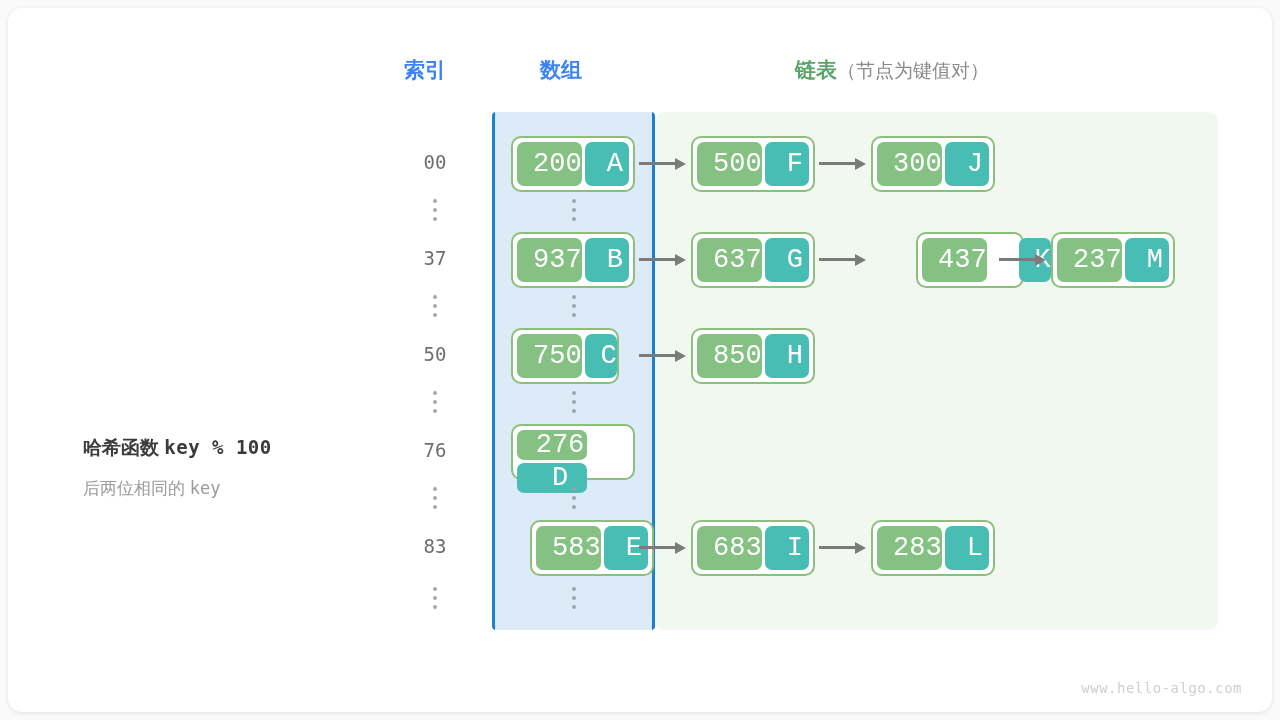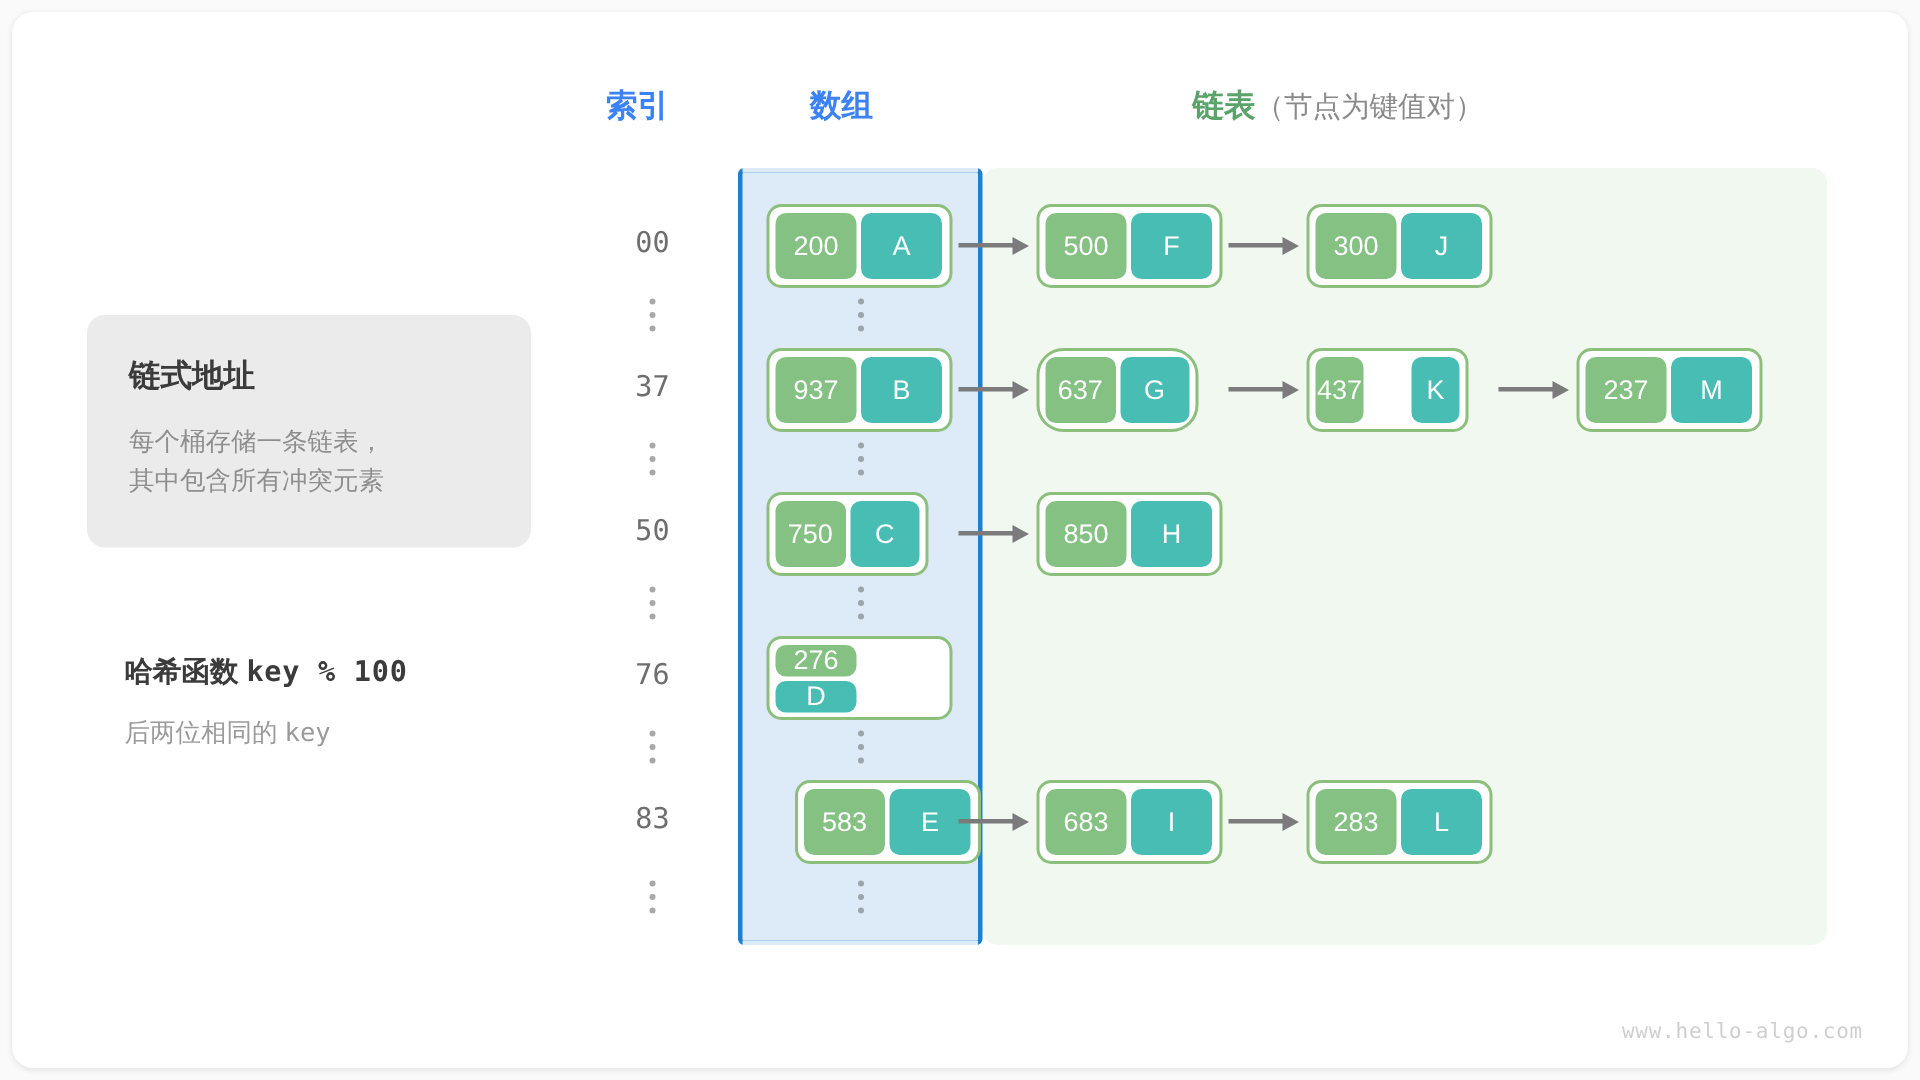--- a/index.html
+++ b/index.html
@@ -107,23 +107,24 @@
     padding: 4px;
     display: flex;
     gap: 3px;
   }
   .node .key, .node .val {
     width: 54px;
     display: flex;
     align-items: center;
     justify-content: center;
     color: #ffffff;
-    font-family: Liberation Sans, sans-serif;
-    font-size: 18px;
+    font-family: Liberation Mono, monospace;
+    font-size: 27px;
     border-radius: 7px;
+    padding-left: 16px;
   }
   .node .key { background: #84c182; }
   .node .val { background: #48bdb4; }
 
   
   .arrow {
     position: absolute;
     height: 12px;
   }
   .arrow .shaft {
@@ -204,25 +205,20 @@
 
   <div class="green-panel"></div>
   <div class="array-col"></div>
 
   <div class="hdr hdr-index">索引</div>
   <div class="hdr hdr-array">数组</div>
   <div class="hdr hdr-list">
     <span>链表</span><span class="sub">（节点为键值对）</span>
   </div>
 
-  <div class="note-card">
-    <div class="title">链式地址</div>
-    <div class="line">每个桶存储一条链表，</div>
-    <div class="line">其中包含所有冲突元素</div>
-  </div>
 
   <div class="hash-note">
     <div class="htitle">
       <span>哈希函数</span>
       <span class="mono">key % 100</span>
     </div>
     <div class="hline">
       <span>后两位相同的</span>
       <span class="mono">key</span>
     </div>
@@ -252,29 +248,29 @@
       </div>
       <div class="idx" style="top: 247px;">37</div>
       <div class="node" style="left: 511px; top: 232px; width: 124px;">
         <div class="key">937</div>
         <div class="val">B</div>
       </div>
       <div class="arrow" style="left: 639px; top: 254px; width: 47px;">
         <div class="shaft" style="width: 38px;"></div>
         <div class="head"></div>
       </div>
-      <div class="node" style="left: 691px; top: 232px; width: 108px; border-radius: 18px;">
+      <div class="node" style="left: 691px; top: 232px; width: 124px;">
         <div class="key">637</div>
         <div class="val">G</div>
       </div>
       <div class="arrow" style="left: 819px; top: 254px; width: 47px;">
         <div class="shaft" style="width: 38px;"></div>
         <div class="head"></div>
       </div>
-      <div class="node" style="left: 871px; top: 232px; width: 108px; gap: 32px;">
+      <div class="node" style="left: 916px; top: 232px; width: 108px; gap: 32px;">
         <div class="key">437</div>
         <div class="val">K</div>
       </div>
       <div class="arrow" style="left: 999px; top: 254px; width: 47px;">
         <div class="shaft" style="width: 38px;"></div>
         <div class="head"></div>
       </div>
       <div class="node" style="left: 1051px; top: 232px; width: 124px;">
         <div class="key">237</div>
         <div class="val">M</div>

